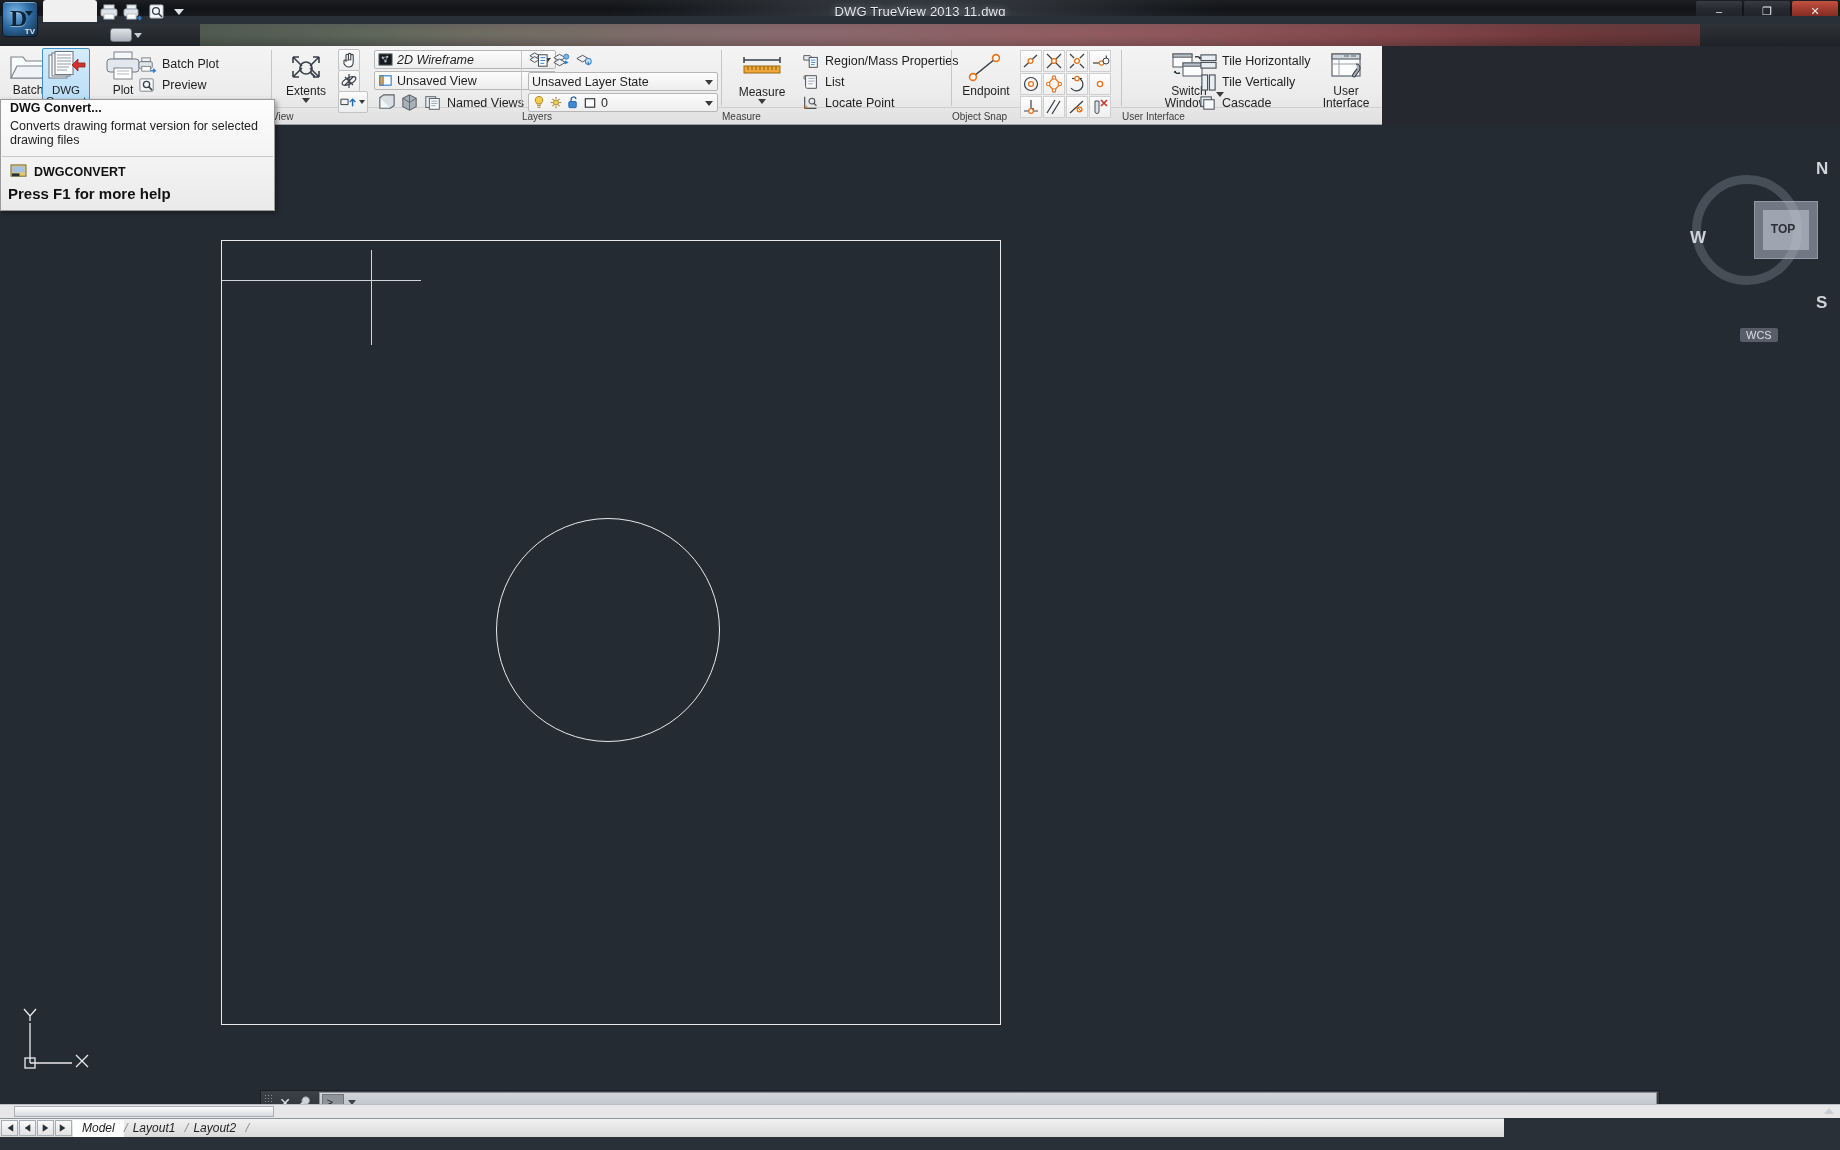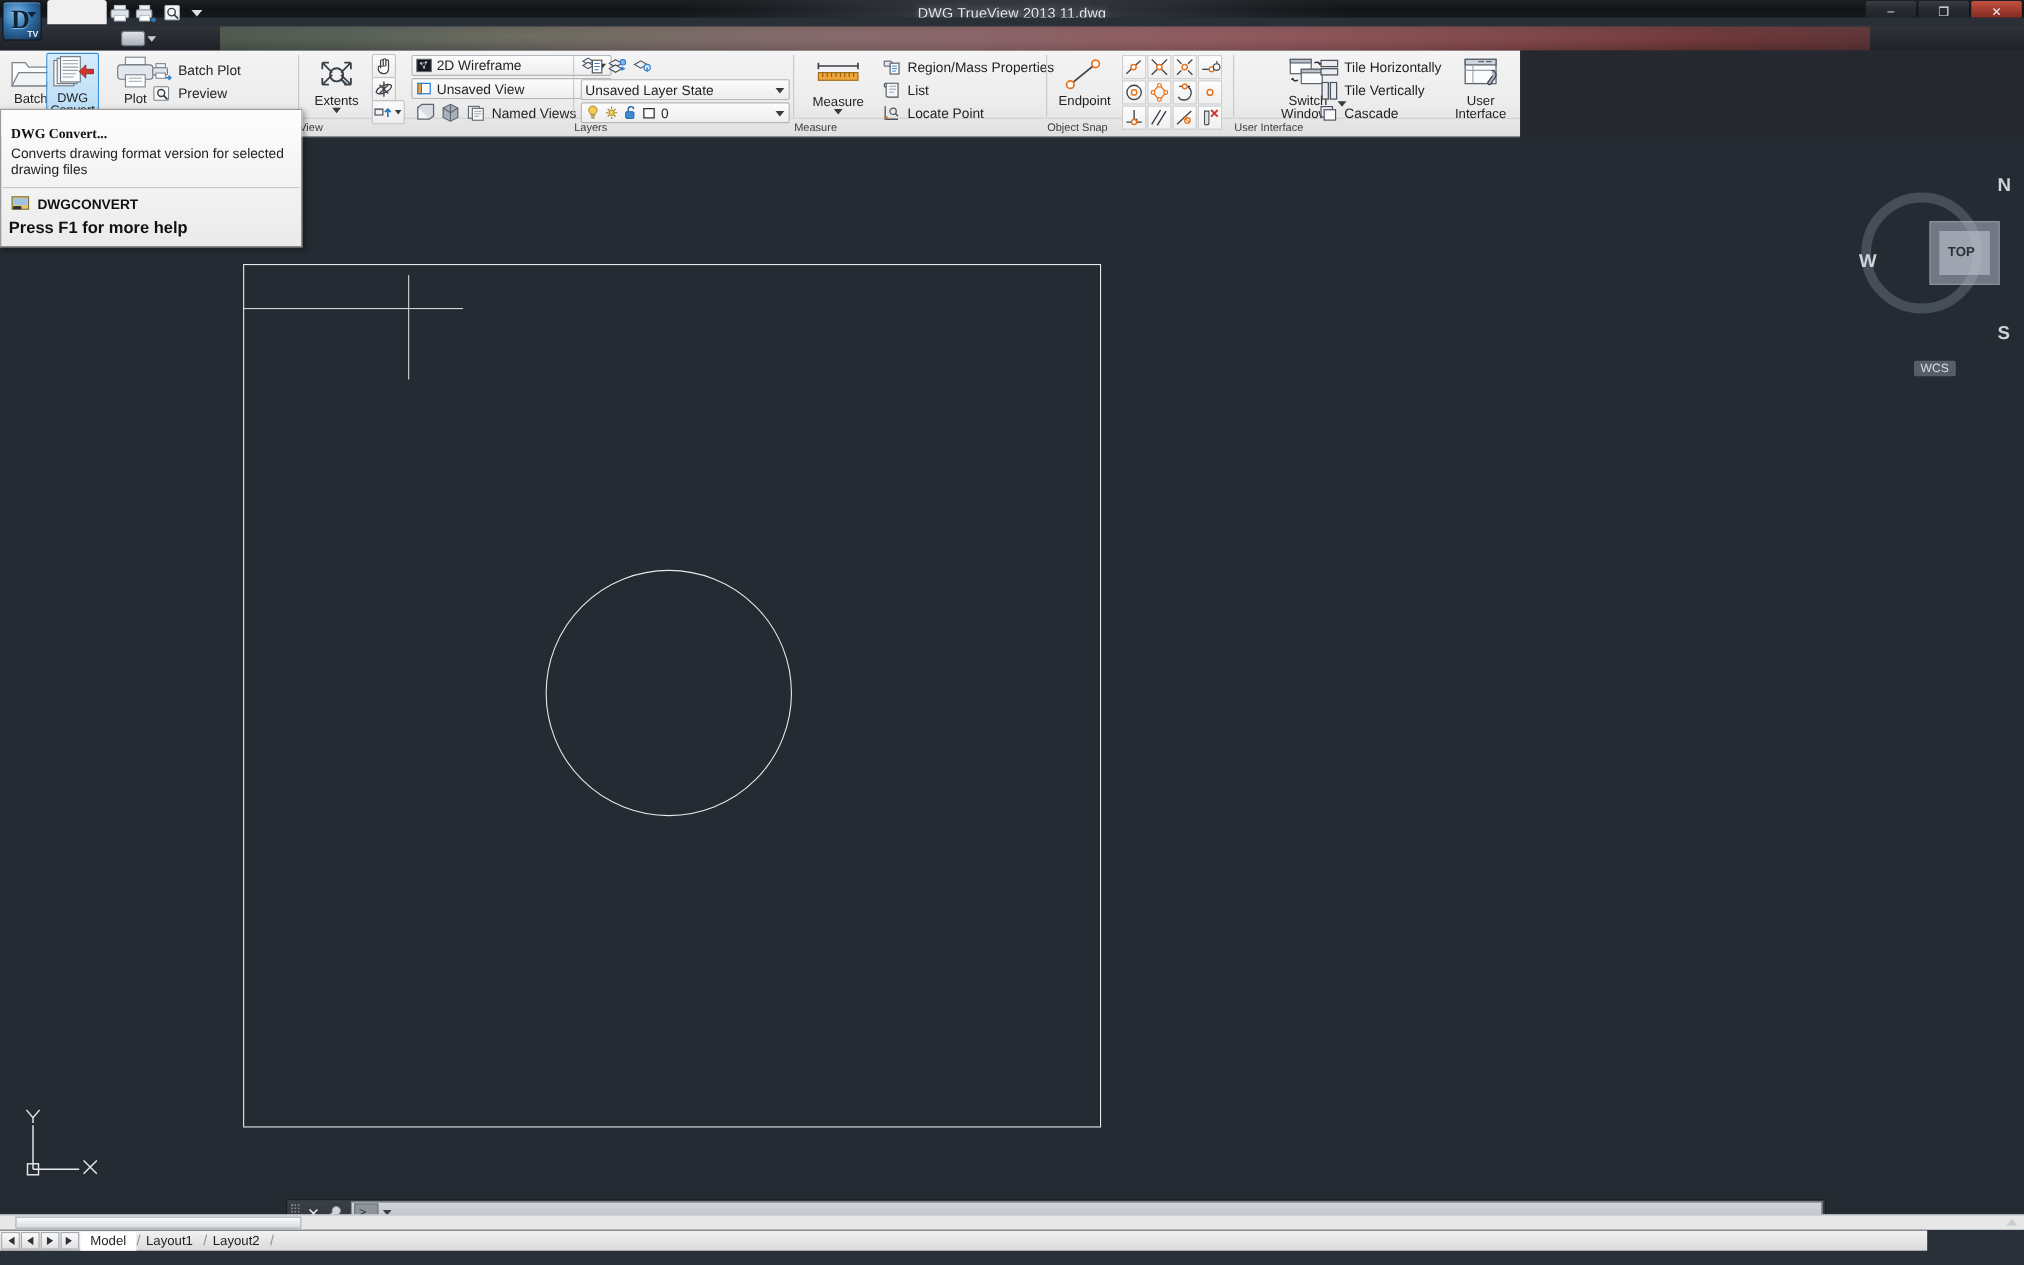--- a/index.html
+++ b/index.html
@@ -158,21 +158,21 @@
 
   
   svg { display:block; }
 
   
   .tooltip {
     position:absolute; left:0; top:99px; width:275px; z-index:60;
     background:linear-gradient(180deg,#fdfdfd 0%,#f2f2f2 60%,#eaeaea 100%);
     border:1px solid #9b9b9b; box-shadow:2px 2px 5px rgba(0,0,0,.35);
   }
-  .tt-title { padding:14px 9px 2px 9px; font-size:12.5px; font-weight:bold; color:#111;font-family:Liberation Serif, serif; }
+  .tt-title { padding:1px 9px 2px 9px; font-size:12.5px; font-weight:bold; color:#111; }
   .tt-desc  { padding:2px 9px 9px 9px; font-size:12.5px; color:#222; }
   .tt-rule  { height:1px; background:#c9c9c9; margin:0 1px; }
   .tt-cmdrow { display:flex; align-items:center; gap:7px; padding:7px 9px 4px 9px; }
   .tt-cmd { font-size:12.5px; font-weight:bold; color:#111; }
   .tt-f1 { padding:2px 9px 8px 7px; font-size:15px; font-weight:bold; color:#111; }
 
   
   .canvas {
     position:absolute; left:0; top:125px; width:1840px; height:985px;
     background:#252b33;
@@ -237,23 +237,23 @@
   }
   .cmd-pcaret { width:0;height:0;margin-left:4px;
     border-left:4px solid transparent;border-right:4px solid transparent;border-top:5px solid #3b4148; }
   .cmd-scroll-arrow {
     position:absolute; right:3px; top:6px; width:0;height:0;
     border-left:5px solid transparent;border-right:5px solid transparent;border-bottom:6px solid #c9ced5;
   }
 
   
   .layoutbar {
-    position:absolute; left:0; top:1118px; width:1752px; height:19px;
+    position:absolute; left:0; top:1118px; width:1504px; height:19px;
     background:linear-gradient(180deg,#f1f1f1,#dadada);
-    border-top:1px solid #8d939a; display:flex; align-items:center;
+    border-top:1px solid #8d939a; display:flex; align-items:center;font-style:italic;
   }
   .navbtns { display:flex; align-items:center; gap:0px; padding-left:1px; }
   .navbtn {
     width:17px; height:16px; background:linear-gradient(180deg,#fafafa,#e2e2e2);
     border:1px solid #a8adb3; margin-right:1px; position:relative;
   }
   .ltab {
     height:17px; line-height:16px; padding:0 9px; font-size:12px; color:#1f1f1f;
     position:relative;
   }
@@ -446,21 +446,21 @@
       </div>
       <div class="tool-sq" style="left:66px; top:45px; width:30px;">
         <svg width="20" height="18" viewBox="0 0 22 20">
             <path d="M2 14h8V8H2z" fill="#eef1f5" stroke="#3a4048" stroke-width="1.1"></path>
             <path d="M12 11l3-3 3 3" stroke="#1b6fc0" stroke-width="1.6" fill="none"></path>
             <path d="M15 8v8" stroke="#1b6fc0" stroke-width="1.6"></path>
           </svg>
         <div style="position:absolute;right:2px;top:8px;width:0;height:0;border-left:3.5px solid transparent;border-right:3.5px solid transparent;border-top:4.5px solid #3a3a3a;"></div>
       </div>
 
-      <div class="combo" style="left:102px; top:4px; width:182px;">
+      <div class="combo" style="left:102px; top:4px; width:182px;font-style:italic;">
         <span style="margin-right:4px;">
           <svg width="15" height="15" viewBox="0 0 16 16">
               <rect x="1" y="2" width="14" height="12" fill="#15191e" stroke="#5d646c"></rect>
               <circle cx="5" cy="6" r="1.1" fill="#cfd5dc"></circle>
               <circle cx="10" cy="5" r="1.1" fill="#cfd5dc"></circle>
               <circle cx="8" cy="10" r="1.1" fill="#cfd5dc"></circle>
               <path d="M5 6l5-1-2 5z" fill="none" stroke="#aab2ba" stroke-width=".8"></path>
             </svg>
         </span>
         <span class="cbtxt">2D Wireframe</span>

